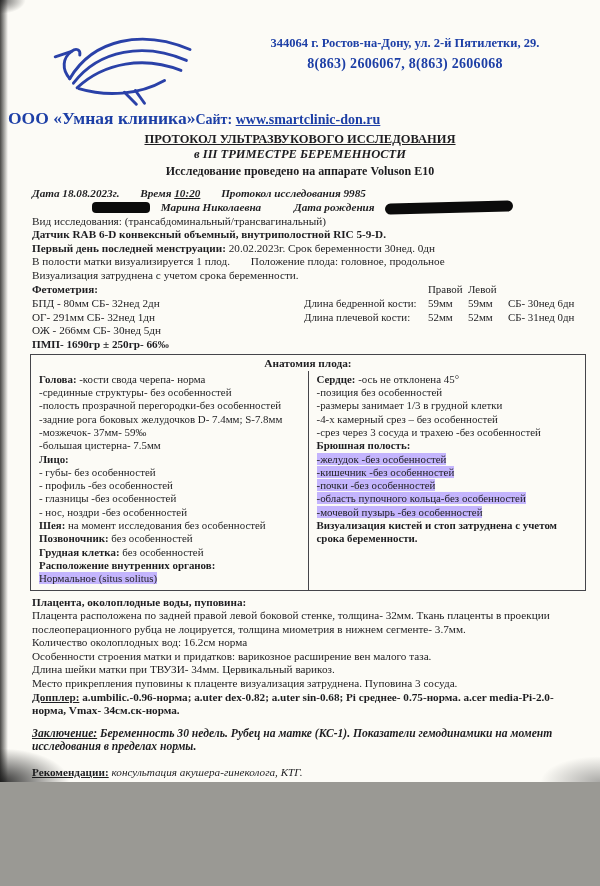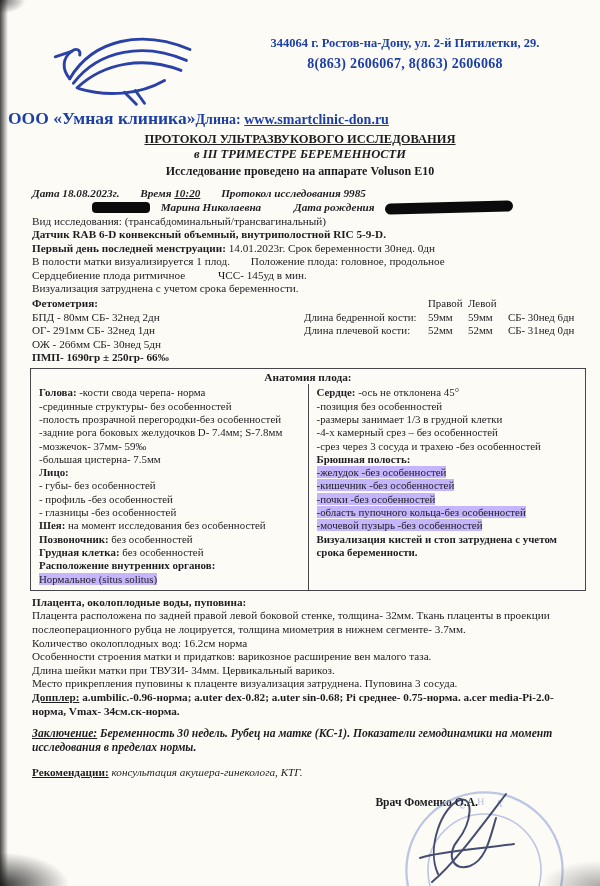--- a/index.html
+++ b/index.html
@@ -1,18 +1,18 @@
 <!DOCTYPE html>
 <html><head>
 <meta charset="utf-8">
 <style>
   * { margin:0; padding:0; box-sizing:border-box; }
   html,body { width:600px; height:886px; overflow:hidden; }
   body { font-family:"Liberation Serif","DejaVu Serif",serif; background:#9a9994; }
-  .page { position:relative; width:600px; height:886px; background:#fcfbf6; color:#1d1d20; overflow:hidden; }
+  .page { position:relative; width:600px; height:782px; background:#fcfbf6; color:#1d1d20; overflow:hidden; }
   .edge-left { position:absolute; left:0; top:0; width:8px; height:100%;
     background:linear-gradient(90deg, rgba(42,42,40,.85), rgba(42,42,40,0)); z-index:5; }
   .corner-bl { position:absolute; left:0; bottom:0; width:70px; height:34px;
     background:radial-gradient(ellipse at left bottom, rgba(25,25,25,.9), rgba(25,25,25,0) 70%); z-index:5; }
   .corner-br { position:absolute; right:0; bottom:0; width:60px; height:26px;
     background:radial-gradient(ellipse at right bottom, rgba(70,70,70,.45), rgba(70,70,70,0) 70%); z-index:5; }
   .corner-tl { position:absolute; left:0; top:0; width:26px; height:14px;
     background:radial-gradient(ellipse at left top, rgba(30,30,30,.7), rgba(30,30,30,0) 70%); z-index:5; }
 
   .content { position:relative; z-index:2; }
@@ -94,21 +94,21 @@
       </div>
       <div class="hdr-right blue">
         <div class="addr">344064 г. Ростов-на-Дону, ул. 2-й Пятилетки, 29.</div>
         <div class="phones">8(863) 2606067, 8(863) 2606068</div>
       </div>
     </div>
 
     <div class="clinic-row blue">
       <div class="clinic-name">ООО «Умная клиника»</div>
       <div class="site-line">
-        <span>Длина:</span>
+        <span>Сайт:</span>
         <span class="u">www.smartclinic-don.ru</span>
       </div>
     </div>
 
     <div class="title1 u">ПРОТОКОЛ УЛЬТРАЗВУКОВОГО ИССЛЕДОВАНИЯ</div>
     <div class="title2">в III ТРИМЕСТРЕ БЕРЕМЕННОСТИ</div>
     <div class="device">Исследование проведено на аппарате Voluson E10</div>
 
     <div class="body-text">
       <div class="line i b">
@@ -125,32 +125,28 @@
         <span>Марина Николаевна</span><span class="sp2"></span>
         <span>Дата рождения</span>
         <span class="redact r2"></span>
       </div>
 
       <div class="line">Вид исследования: (трансабдоминальный/трансвагинальный)</div>
       <div class="line b">Датчик RAB 6-D конвексный объемный, внутриполостной RIC 5-9-D.</div>
 
       <div class="line">
         <span class="b">Первый день последней менструации:</span>
-        <span>14.01.2023г. Срок беременности 30нед. 0дн</span>
+        <span>20.02.2023г. Срок беременности 30нед. 0дн</span>
       </div>
 
       <div class="line">
         <span>В полости матки визуализируется 1 плод.</span><span class="sp"></span>
         <span>Положение плода: головное, продольное</span>
       </div>
 
-      <div class="line">
-        <span>Сердцебиение плода ритмичное</span><span class="sp2"></span>
-        <span>ЧСС- 145уд в мин.</span>
-      </div>
 
       <div class="line">Визуализация затруднена с учетом срока беременности.</div>
 
       <div class="fet">
         <div class="fet-left">
           <div class="line b">Фетометрия:</div>
           <div class="line">БПД - 80мм СБ- 32нед 2дн</div>
           <div class="line">ОГ- 291мм СБ- 32нед 1дн</div>
           <div class="line">ОЖ - 266мм СБ- 30нед 5дн</div>
           <div class="line b">ПМП- 1690гр ± 250гр- 66‰</div>
@@ -181,20 +177,21 @@
           <div class="aline"><span class="b">Голова:</span><span> -кости свода черепа- норма</span></div>
           <div class="aline"><span>-срединные структуры- без особенностей</span></div>
           <div class="aline"><span>-полость прозрачной перегородки-без особенностей</span></div>
           <div class="aline"><span>-задние рога боковых желудочков D- 7.4мм; S-7.8мм</span></div>
           <div class="aline"><span>-мозжечок- 37мм- 59‰</span></div>
           <div class="aline"><span>-большая цистерна- 7.5мм</span></div>
           <div class="aline"><span class="b">Лицо:</span></div>
           <div class="aline"><span>- губы- без особенностей</span></div>
           <div class="aline"><span>- профиль -без особенностей</span></div>
           <div class="aline"><span>- глазницы -без особенностей</span></div>
+          <div class="aline"><span>- нос, ноздри  -без особенностей</span></div>
           <div class="aline"><span class="b">Шея:</span><span> на момент исследования без особенностей</span></div>
           <div class="aline"><span class="b">Позвоночник:</span><span> без особенностей</span></div>
           <div class="aline"><span class="b">Грудная клетка:</span><span> без особенностей</span></div>
           <div class="aline"><span class="b">Расположение внутренних органов:</span></div>
           <div class="aline"><span class="hl">Нормальное (situs solitus)</span></div>
         </div>
         <div class="anat-col rcol">
           <div class="aline"><span class="b">Сердце:</span><span> -ось не отклонена 45°</span></div>
           <div class="aline"><span>-позиция без особенностей</span></div>
           <div class="aline"><span>-размеры занимает 1/3 в грудной клетки</span></div>

